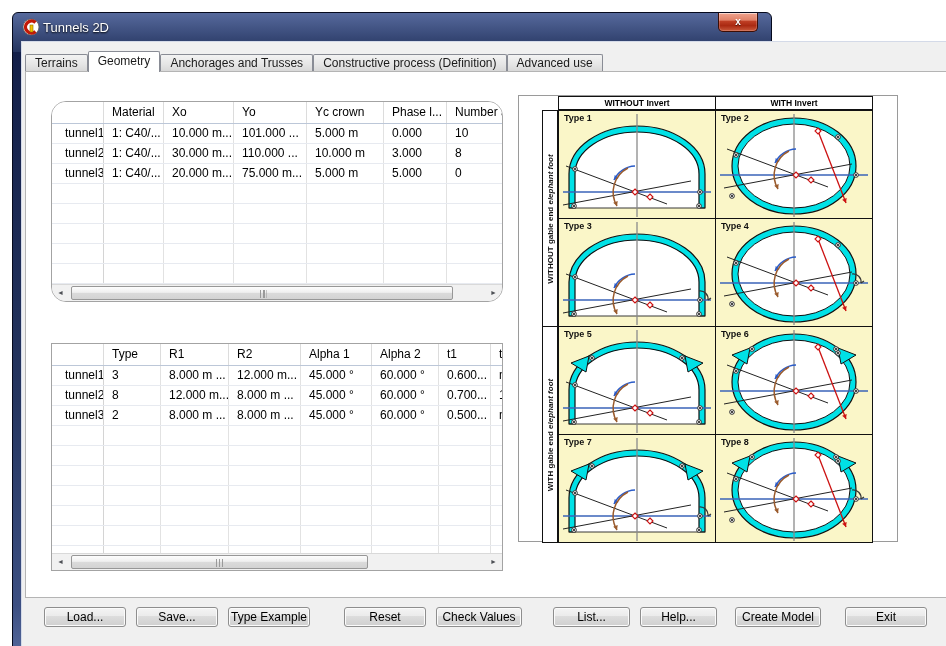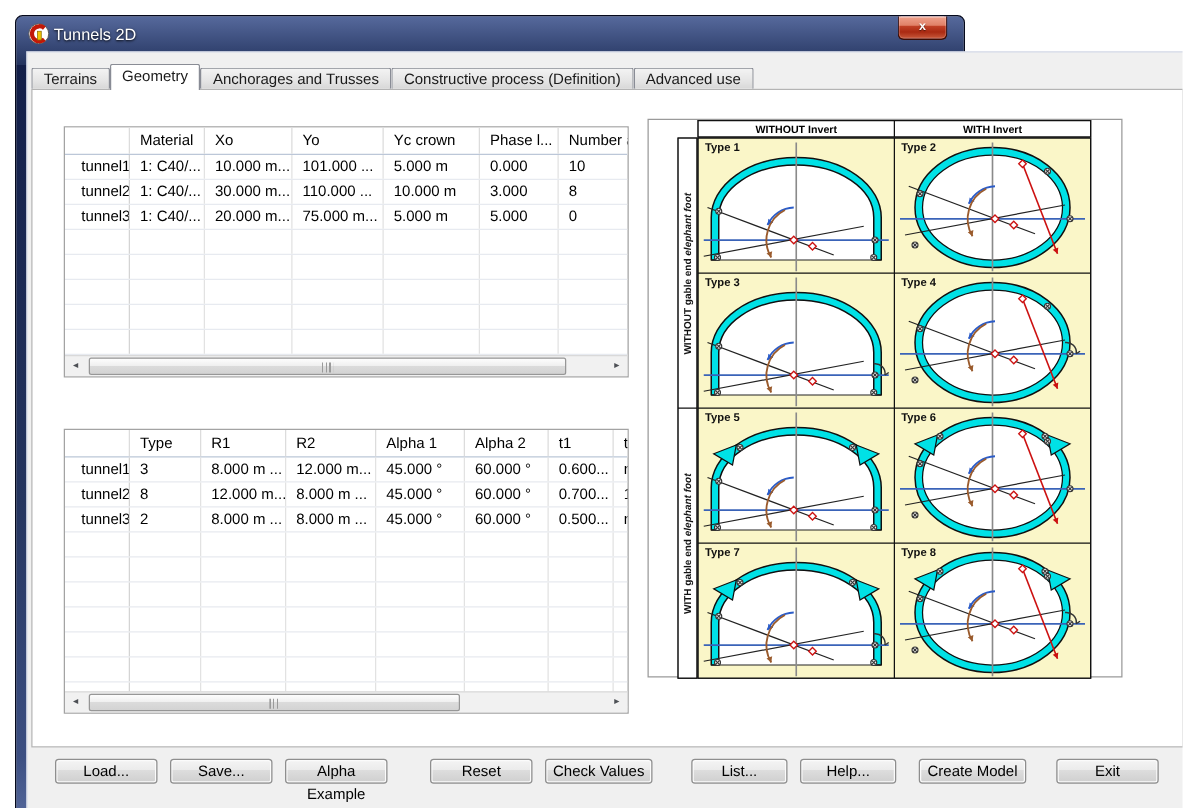--- a/index.html
+++ b/index.html
@@ -80,21 +80,21 @@
   <div class="client">
     <div class="tabs" id="tabs">
         <div class="tab">Terrains</div>
         <div class="tab active">Geometry</div>
         <div class="tab">Anchorages and Trusses</div>
         <div class="tab">Constructive process (Definition)</div>
         <div class="tab">Advanced use</div>
       </div>
     <div class="tabpage"></div>
 
-    <div class="dgrid" id="table1" style="left: 30px; top: 60px; width: 452px; height: 201px;">
+    <div class="dgrid" id="table1" style="left: 30px; top: 60px; width: 452px; height: 201px; border-radius: 15px;">
         <div class="g-head">
           <div class="g-hcell" style="width: 52px;"></div>
           <div class="g-hcell" style="width: 60px;">Material</div>
           <div class="g-hcell" style="width: 70px;">Xo</div>
           <div class="g-hcell" style="width: 73px;">Yo</div>
           <div class="g-hcell" style="width: 77px;">Yc crown</div>
           <div class="g-hcell" style="width: 63px;">Phase l...</div>
           <div class="g-hcell" style="width: 67px;">Number a...</div>
         </div>
         <div class="g-row">
@@ -598,21 +598,21 @@
               <path d="M 145 64 A 8 8 0 0 0 136 55" fill="none" stroke="#333" stroke-width="1.2"></path>
               <line x1="145" y1="64" x2="148" y2="62" stroke="#333" stroke-width="1.2"></line>
             </svg>
           </div>
         </div>
     </div>
 
     <div id="buttons">
         <div class="btn" style="left: 23px; width: 82px; top: 566px;">Load...</div>
         <div class="btn" style="left: 115px; width: 82px; top: 566px;">Save...</div>
-        <div class="btn" style="left: 207px; width: 82px; top: 566px;">Alpha Example</div>
+        <div class="btn" style="left: 207px; width: 82px; top: 566px;">Type Example</div>
         <div class="btn" style="left: 323px; width: 82px; top: 566px;">Reset</div>
         <div class="btn" style="left: 415px; width: 86px; top: 566px;">Check Values</div>
         <div class="btn" style="left: 532px; width: 77px; top: 566px;">List...</div>
         <div class="btn" style="left: 619px; width: 77px; top: 566px;">Help...</div>
         <div class="btn" style="left: 714px; width: 86px; top: 566px;">Create Model</div>
         <div class="btn" style="left: 824px; width: 82px; top: 566px;">Exit</div>
       </div>
   </div>
 </div>
 

